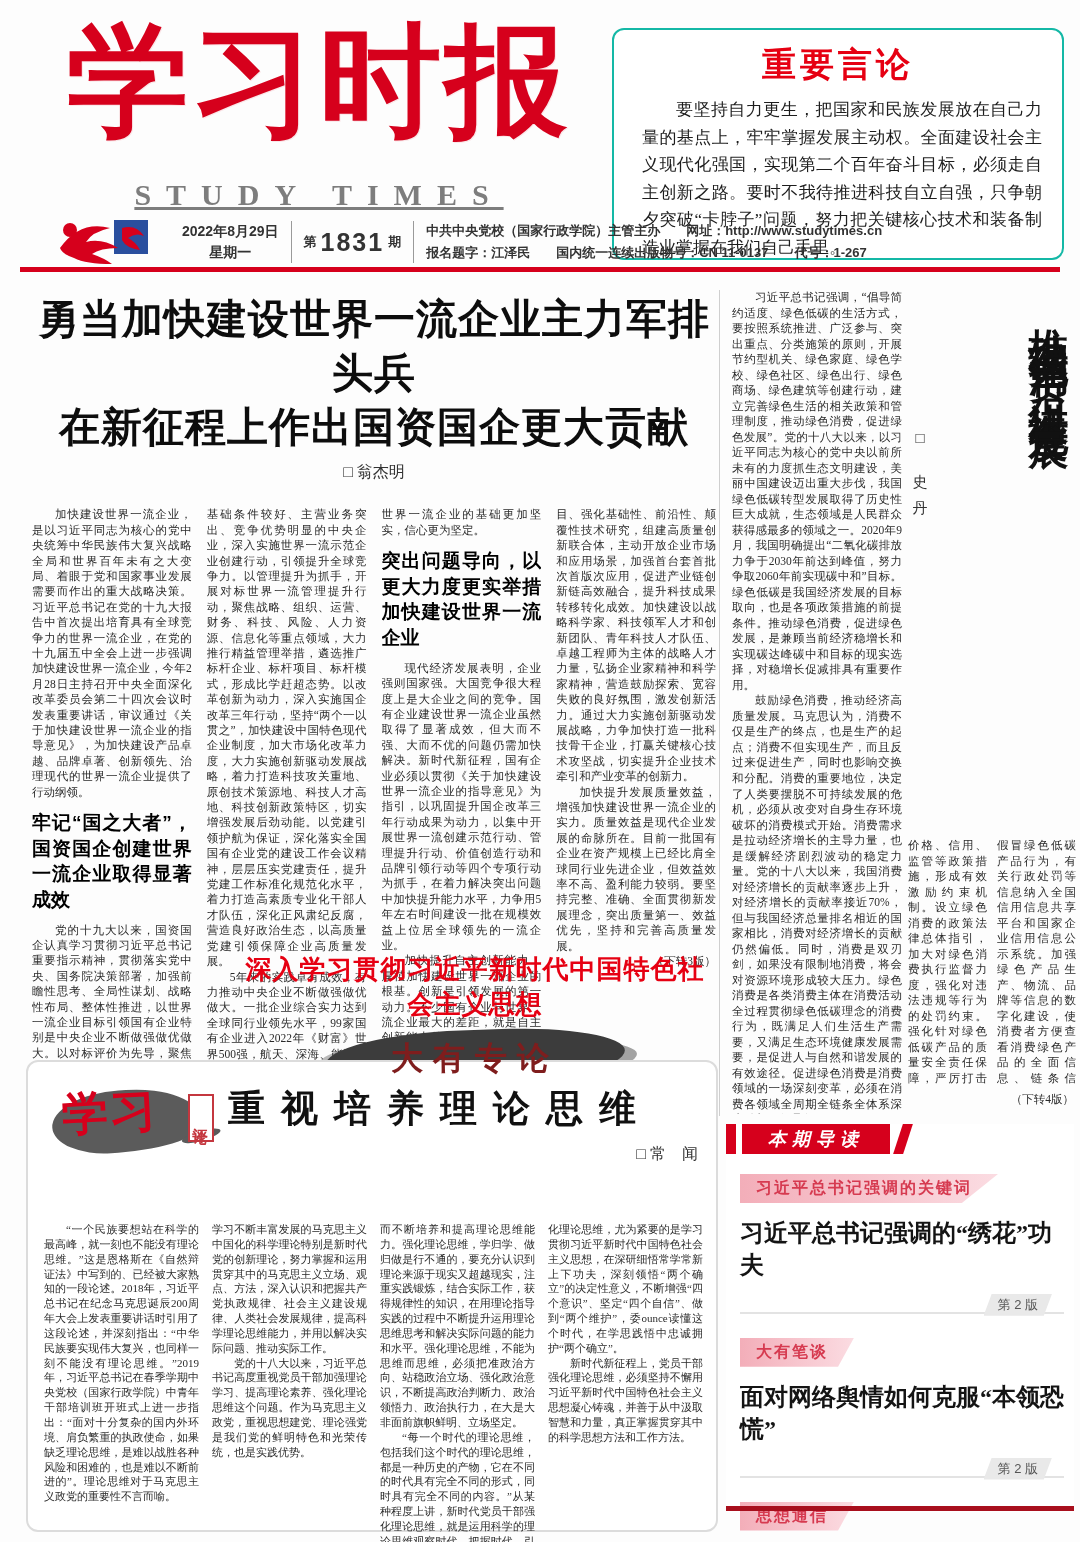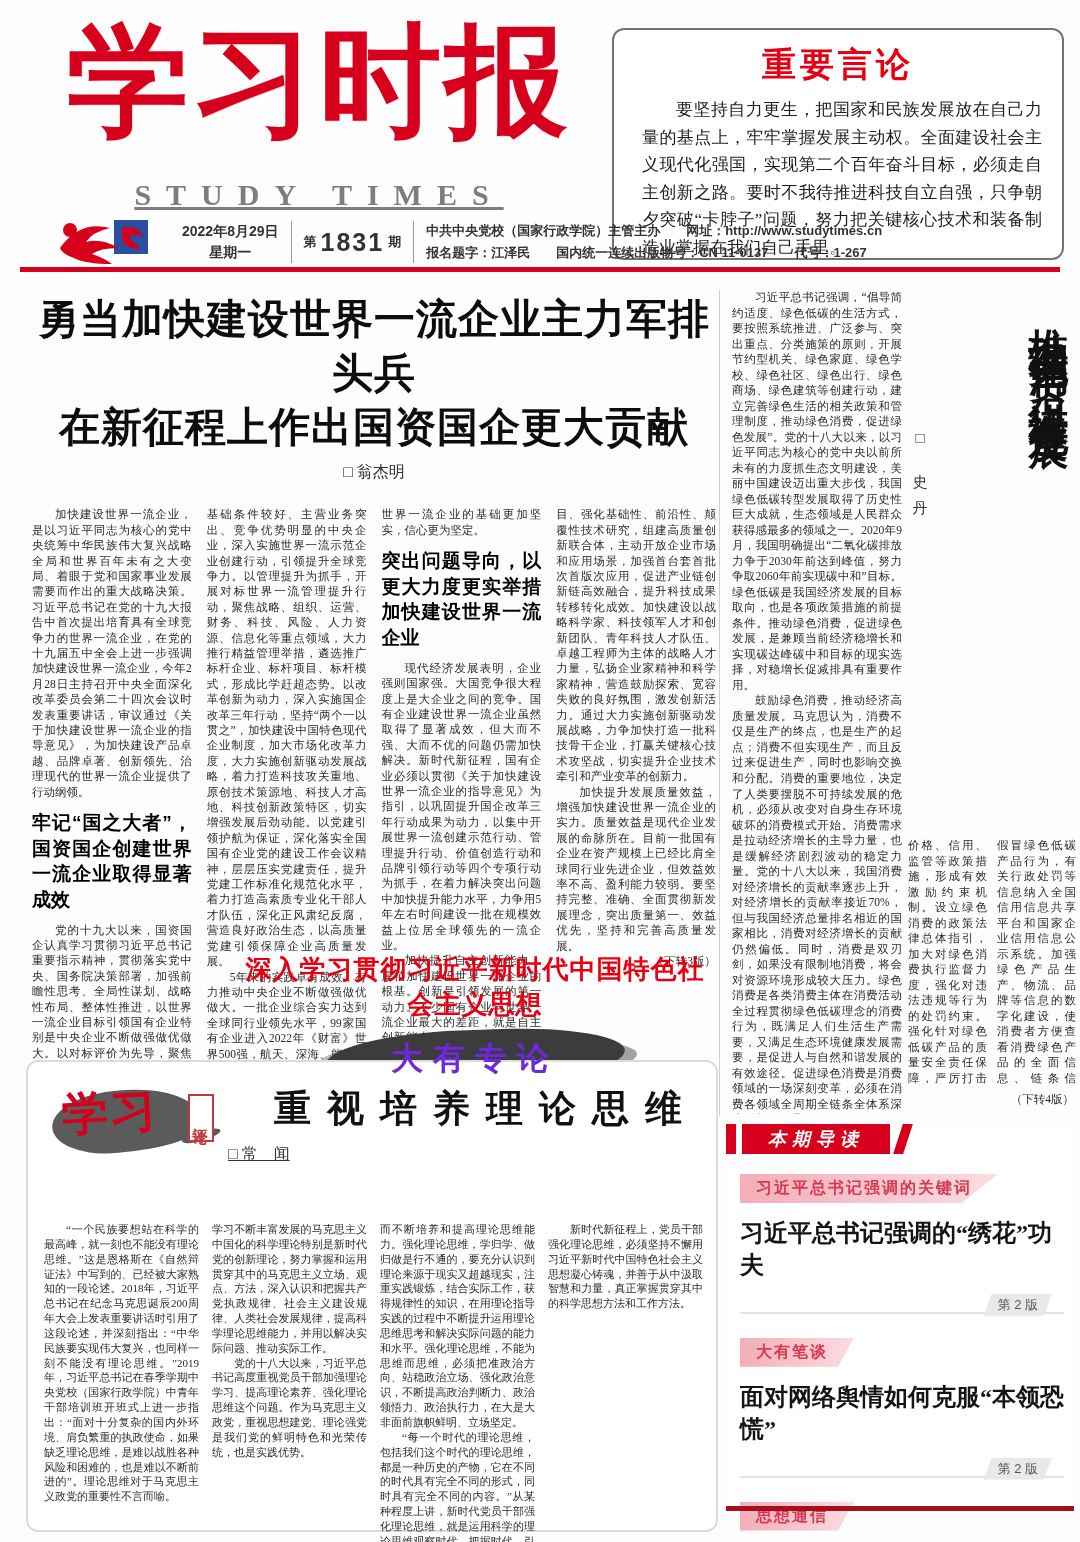--- a/index.html
+++ b/index.html
@@ -16,21 +16,21 @@
     font-family:"Liberation Serif","DejaVu Serif",serif; line-height:1.25;
     text-shadow:1px 1px 0 #e8505f22;
   }
   .masthead-sub{
     position:absolute; left:64px; top:178px; width:510px; text-align:center;
     font-size:30px; color:#7d7d7d; letter-spacing:15px; font-weight:bold;text-decoration:underline;
   }
   
   .quote-box{
     position:absolute; left:612px; top:28px; width:452px; height:232px;
-    border:2px solid #737373; border-radius:12px; background:#fff;
+    border:2px solid #14b8a6; border-radius:12px; background:#fff;
   }
   .quote-title{ margin-top:12px; text-align:center; font-size:34px; font-weight:900;
     color:#e60012; font-family:"Liberation Sans","DejaVu Sans",sans-serif; letter-spacing:4px;}
   .quote-body{ padding:8px 20px 0 28px; font-size:17px; line-height:1.62;
     text-align:justify; color:#1d1d1d;}
   .quote-body::first-letter{ margin-left:0; }
   .indent{ text-indent:2em; }
   
   .dateline{ position:absolute; left:52px; top:218px; width:560px; height:48px;
     display:flex; align-items:center; gap:12px;
@@ -56,21 +56,21 @@
   .cont-note{ text-align:right; text-indent:0 !important; }
   
   .banner{ position:absolute; left:236px; top:952px; width:478px; text-align:center;}
   .banner-line{ font-family:"Liberation Sans","DejaVu Sans",sans-serif; font-weight:900;
     font-size:26px; color:#e60012; letter-spacing:1px;}
   .brush{ position:relative; margin:8px auto 0; width:300px; height:56px;}
   .brush::before{ content:""; position:absolute; inset:0; background:#3c3c3c;
     border-radius:50% 45% 55% 50%/60% 50% 60% 45%; transform:rotate(-2deg);
     box-shadow:18px 4px 0 -6px #55555588, -14px -2px 0 -8px #55555566;}
   .brush-text{ position:relative; z-index:1; line-height:56px; font-size:32px; font-weight:900;
-    color:#6d28d9; letter-spacing:10px; font-family:"Liberation Serif","DejaVu Serif",serif;}
+    color:#7f1d1d; letter-spacing:10px; font-family:"Liberation Serif","DejaVu Serif",serif;}
   
   .vsep{ position:absolute; left:719px; top:290px; width:1px; height:826px; background:#cfcfcf;}
   
   .green-art{ position:absolute; left:732px; top:290px; width:344px; height:826px; display:flex; gap:6px;}
   .g-col1{ width:170px; height:824px; overflow:hidden; font-size:11.5px; line-height:1.35;
     text-align:justify; color:#2a2a2a;}
   .g-col1 p{ text-indent:2em;}
   .g-right{ position:relative; width:168px; height:824px;}
   .g-author{ position:absolute; left:2px; top:140px; writing-mode:vertical-rl;
     font-size:15px; color:#333; letter-spacing:6px;}
@@ -87,24 +87,24 @@
   .rev-logo{ position:absolute; left:24px; top:14px; width:168px; height:88px;}
   .rev-logo .ink{ position:absolute; left:0; top:14px; width:150px; height:62px; background:#4a4a4a;
     border-radius:48% 52% 60% 40%/55% 60% 40% 50%; transform:rotate(-4deg); opacity:.9;}
   .rev-logo .ink::after{ content:""; position:absolute; right:-18px; bottom:6px; width:40px; height:10px;
     background:#4a4a4a; border-radius:50%; transform:rotate(-12deg);}
   .rev-logo .zi{ position:absolute; left:10px; top:6px; font-size:46px; font-weight:900; color:#d6001c;
     letter-spacing:2px; font-family:"Liberation Serif","DejaVu Serif",serif; transform:rotate(-3deg);}
   .rev-logo .seal{ position:absolute; right:6px; top:18px; width:26px; height:48px; background:#fff;
     border:2px solid #c4373f; color:#c4373f; writing-mode:vertical-rl; font-size:15px; font-weight:bold;
     text-align:center; line-height:24px; letter-spacing:2px;}
-  .rev-head{ position:absolute; left:200px; top:22px; width:470px; text-align:right;
+  .rev-head{ position:absolute; left:200px; top:22px; width:470px; text-align:left;
     font-size:37px; font-weight:900; letter-spacing:16px; color:#111;}
-  .rev-byline{ position:absolute; left:200px; top:82px; width:470px; text-align:left;
-    font-size:16px; color:#333;text-decoration:underline;}
+  .rev-byline{ position:absolute; left:200px; top:82px; width:470px; text-align:right;
+    font-size:16px; color:#333;}
   .rev-cols{ position:absolute; left:16px; top:118px; width:660px; display:flex; gap:13px;}
   .rev-col{ width:155px; height:336px; overflow:hidden; font-size:11px; line-height:1.35;
     text-align:justify; color:#2a2a2a;margin-top:42px;}
   .rev-col p{ text-indent:2em;}
   
   .digest{ position:absolute; left:726px; top:1124px; width:348px; height:388px; background:#fff;}
   .dg-header{ position:relative; height:30px;font-style:italic;}
   .dg-sq{ position:absolute; left:0; top:0; width:10px; height:30px; background:#d6001c;}
   .dg-bar{ position:absolute; left:16px; top:0; width:148px; height:30px; background:#d6001c;
     color:#fff; font-family:"Liberation Sans","DejaVu Sans",sans-serif; font-weight:bold;
@@ -231,20 +231,21 @@
       </div>
       <div class="rev-col">
         <p style="text-indent:0">学习不断丰富发展的马克思主义中国化的科学理论特别是新时代党的创新理论，努力掌握和运用贯穿其中的马克思主义立场、观点、方法，深入认识和把握共产党执政规律、社会主义建设规律、人类社会发展规律，提高科学理论思维能力，并用以解决实际问题、推动实际工作。</p>
         <p>党的十八大以来，习近平总书记高度重视党员干部加强理论学习、提高理论素养、强化理论思维这个问题。作为马克思主义政党，重视思想建党、理论强党是我们党的鲜明特色和光荣传统，也是实践优势。</p>
       </div>
       <div class="rev-col">
         <p style="text-indent:0">而不断培养和提高理论思维能力。强化理论思维，学归学、做归做是行不通的，要充分认识到理论来源于现实又超越现实，注重实践锻炼，结合实际工作，获得规律性的知识，在用理论指导实践的过程中不断提升运用理论思维思考和解决实际问题的能力和水平。强化理论思维，不能为思维而思维，必须把准政治方向、站稳政治立场、强化政治意识，不断提高政治判断力、政治领悟力、政治执行力，在大是大非面前旗帜鲜明、立场坚定。</p>
         <p>“每一个时代的理论思维，包括我们这个时代的理论思维，都是一种历史的产物，它在不同的时代具有完全不同的形式，同时具有完全不同的内容。”从某种程度上讲，新时代党员干部强化理论思维，就是运用科学的理论思维观察时代、把握时代、引领时代。</p>
       </div>
       <div class="rev-col">
+        <p style="text-indent:0">化理论思维，尤为紧要的是学习贯彻习近平新时代中国特色社会主义思想，在深研细悟常学常新上下功夫，深刻领悟“两个确立”的决定性意义，不断增强“四个意识”、坚定“四个自信”、做到“两个维护”，委ounce读懂这个时代，在学思践悟中忠诚拥护“两个确立”。</p>
         <p>新时代新征程上，党员干部强化理论思维，必须坚持不懈用习近平新时代中国特色社会主义思想凝心铸魂，并善于从中汲取智慧和力量，真正掌握贯穿其中的科学思想方法和工作方法。</p>
       </div>
     </div>
   </div>
 
   <div class="digest">
     <div class="dg-header">
       <div class="dg-sq"></div>
       <div class="dg-bar">本期导读</div>
       <div class="dg-slash"></div>

